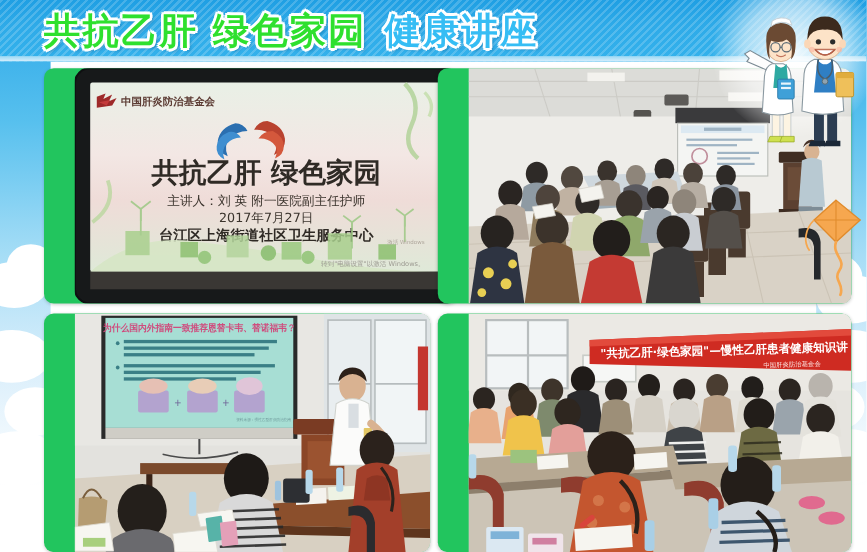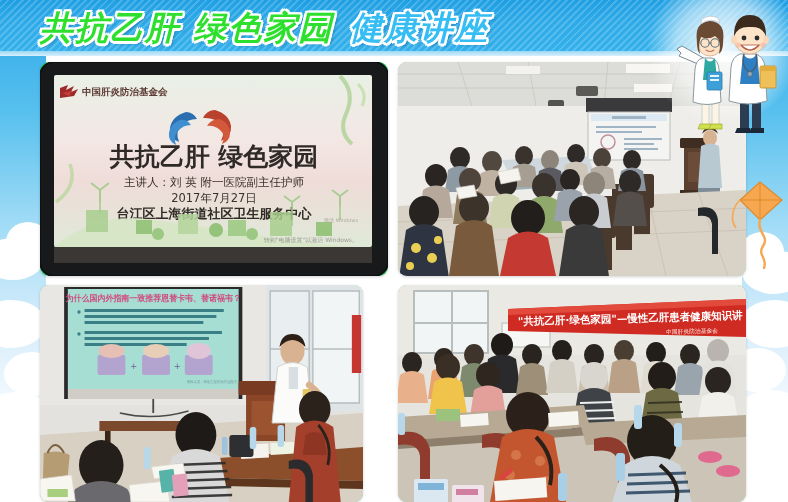--- a/index.html
+++ b/index.html
@@ -29,21 +29,21 @@
     overflow:hidden;
   }
   .header:after{
     content:"";position:absolute;left:0;right:0;bottom:0;height:5px;
     background:linear-gradient(180deg,#9bd8f4,#d8effc);
   }
   .title{
     position:absolute;left:40px;top:5px;
     font-size:33px;line-height:46px;font-weight:bold;letter-spacing:2px;
     font-family:"DejaVu Sans","Liberation Sans",sans-serif;
-    font-style:italic;white-space:nowrap;
+    white-space:nowrap;
   }
   .t-green{
     color:#2ee02e;
     text-shadow:
       -2px -2px 0 #fff, 2px -2px 0 #fff, -2px 2px 0 #fff, 2px 2px 0 #fff,
       0 -2.5px 0 #fff, 0 2.5px 0 #fff, -2.5px 0 0 #fff, 2.5px 0 0 #fff,
       3px 3px 3px rgba(0,60,110,.35);
   }
   .t-cyan{
     color:#35bdf4;margin-left:16px;
@@ -62,20 +62,21 @@
   .mascots{position:absolute;right:2px;top:0;width:112px;height:145px;z-index:6;}
 
   
   .kite{position:absolute;right:4px;top:176px;width:54px;height:95px;z-index:3;}
 
   
   .photos{position:absolute;left:40px;top:62px;width:712px;height:440px;}
   .photo{
     position:absolute;border-radius:9px;overflow:hidden;background:#22c55e;
     box-shadow:0 1px 3px rgba(0,0,0,.18);
+    padding-left:28px;
   }
   .p1{left:0;top:0;width:348px;height:214px;}
   .p2{left:358px;top:0;width:348px;height:214px;}
   .p3{left:0;top:223px;width:323px;height:217px;}
   .p4{left:358px;top:223px;width:348px;height:217px;}
   .photo svg{display:block;width:100%;height:100%;}
 
   .cn{font-family:"DejaVu Sans","Liberation Sans",sans-serif;}
 </style>
 </head>

